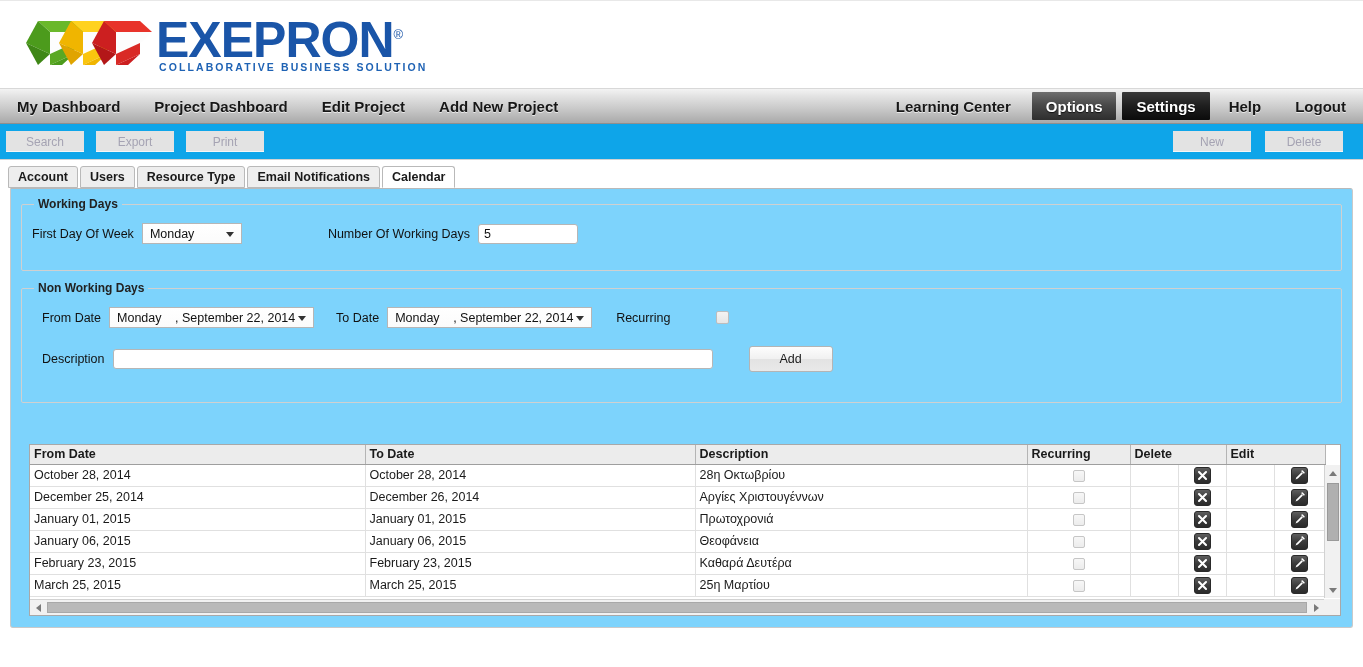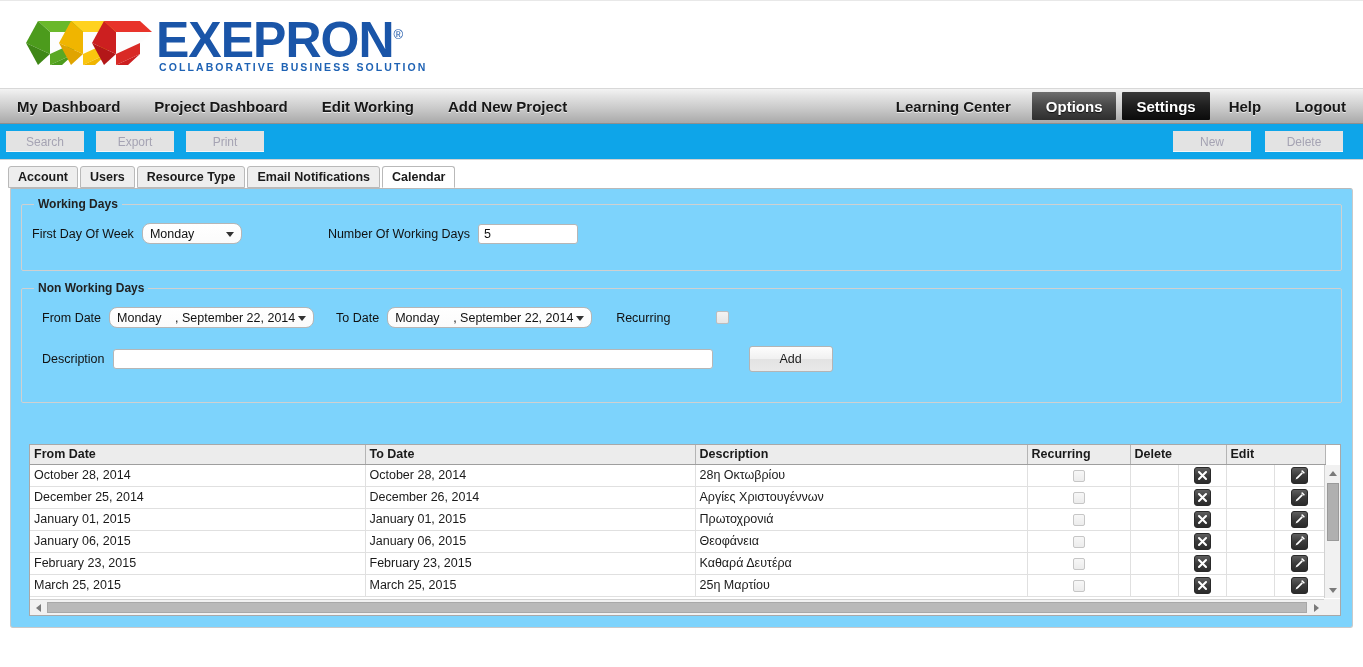--- a/index.html
+++ b/index.html
@@ -208,21 +208,21 @@
     color: #111;
     outline: none;
   }
   .txt-days { width: 100px; }
   .txt-desc { width: 600px; }
 
   .sel {
     position: relative;
     height: 21px;
     border: 1px solid #b6b6b6;
-    border-radius: 8px;
+    border-radius: 0;
     background: linear-gradient(to bottom, #ffffff 0%, #fbfbfb 100%);
     display: flex; align-items: center;
     padding: 0 22px 0 7px;
     font-size: 12.5px;
     color: #111;
     cursor: pointer;
     white-space: nowrap;
   }
   .sel .caret {
     position: absolute; right: 7px; top: 50%;
@@ -448,21 +448,21 @@
       <span class="logo-word"><span>EXEPRON</span><span class="logo-reg">®</span></span>
       <span class="logo-sub">COLLABORATIVE BUSINESS SOLUTION</span>
     </div>
   </div>
 </div>
 
 <div class="navbar">
   <div class="nav-left">
     <div class="nav-item">My Dashboard</div>
     <div class="nav-item">Project Dashboard</div>
-    <div class="nav-item">Edit Working</div>
+    <div class="nav-item">Edit Project</div>
     <div class="nav-item">Add New Project</div>
   </div>
   <div class="nav-right">
     <div class="nav-item">Learning Center</div>
     <div class="nav-item dark">Options</div>
     <div class="nav-item active">Settings</div>
     <div class="nav-item">Help</div>
     <div class="nav-item">Logout</div>
   </div>
 </div>

